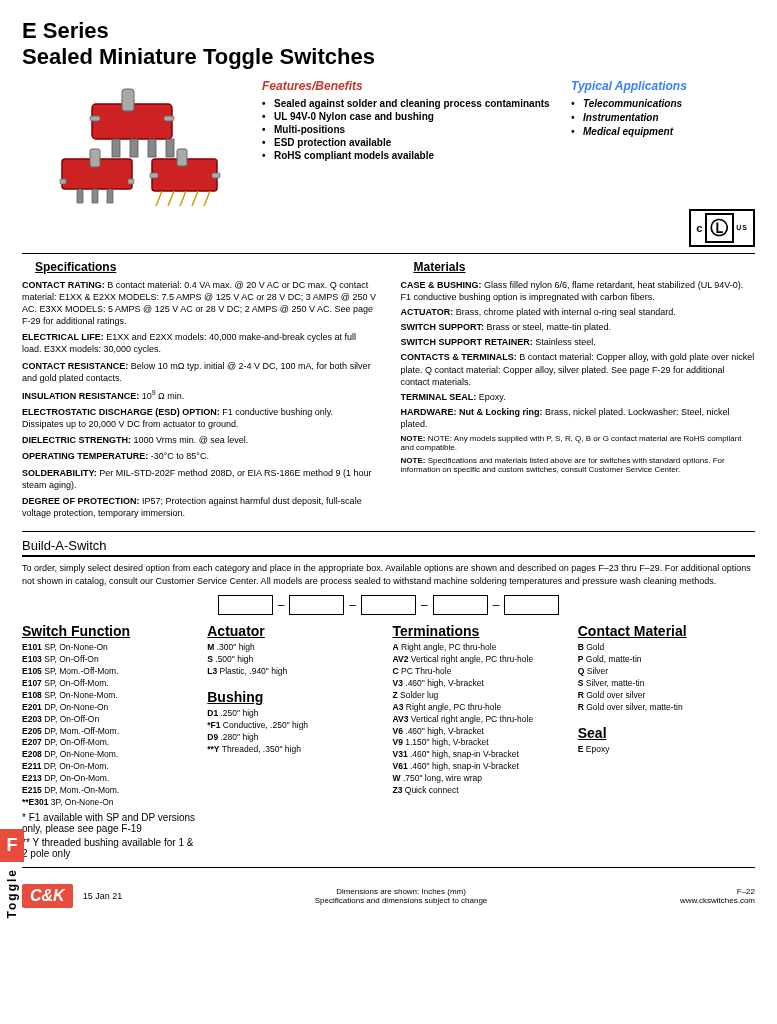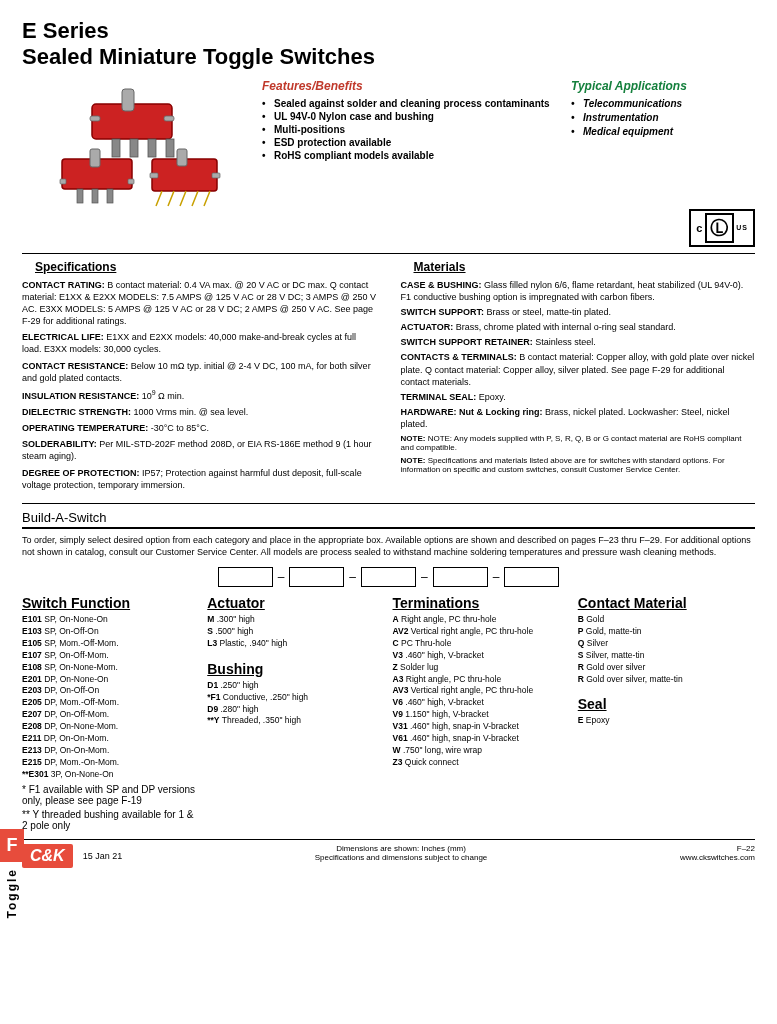--- a/index.html
+++ b/index.html
@@ -62,21 +62,21 @@
 
     .applications-section {
       width: 200px;
       flex-shrink: 0;
       padding-left: 16px;
     }
     .applications-title {
       font-weight: bold;
       font-style: italic;
       font-size: 12px;
-      color: #15803d;
+      color: #3b82f6;
       margin-bottom: 5px;
     }
     .applications-list {
       list-style: none;
     }
     .applications-list li {
       font-size: 10px;
       font-style: italic;
       font-weight: bold;
       padding-left: 12px;
@@ -213,24 +213,24 @@
     }
     .bas-code {
       font-weight: bold;
     }
 
     
     .bottom-bar {
       display: flex;
       flex-direction: row;
       justify-content: space-between;
-      align-items: flex-start;
+      align-items: center;
       margin-top: 8px;
       border-top: 1px solid #000;
-      padding-top: 4px;
+      padding-top: 16px;
     }
     .ck-logo {
       display: flex;
       align-items: center;
     }
     .ck-logo-box {
       background: #e74c3c;
       color: #fff;
       font-size: 16px;
       font-weight: bold;
@@ -354,20 +354,24 @@
       </div>
       <div class="spec-item">
         <span class="spec-label">CONTACT RESISTANCE: </span>
         <span>Below 10 mΩ typ. initial @ 2-4 V DC, 100 mA, for both silver and gold plated contacts.</span>
       </div>
       <div class="spec-item">
         <span class="spec-label">INSULATION RESISTANCE: </span>
         <span>10<sup>9</sup> Ω min.</span>
       </div>
       <div class="spec-item">
+        <span class="spec-label">ELECTROSTATIC DISCHARGE (ESD) OPTION: </span>
+        <span>F1 conductive bushing only. Dissipates up to 20,000 V DC from actuator to ground.</span>
+      </div>
+      <div class="spec-item">
         <span class="spec-label">DIELECTRIC STRENGTH: </span>
         <span>1000 Vrms min. @ sea level.</span>
       </div>
       <div class="spec-item">
         <span class="spec-label">OPERATING TEMPERATURE: </span>
         <span>-30°C to 85°C.</span>
       </div>
       <div class="spec-item">
         <span class="spec-label">SOLDERABILITY: </span>
         <span>Per MIL-STD-202F method 208D, or EIA RS-186E method 9 (1 hour steam aging).</span>
@@ -379,26 +383,26 @@
     </div>
 
     <div class="materials-col">
       <div class="section-heading">Materials</div>
 
       <div class="material-item">
         <span class="material-label">CASE &amp; BUSHING: </span>
         <span>Glass filled nylon 6/6, flame retardant, heat stabilized (UL 94V-0). F1 conductive bushing option is impregnated with carbon fibers.</span>
       </div>
       <div class="material-item">
+        <span class="material-label">ACTUATOR: </span>
+        <span>Brass, chrome plated with internal o-ring seal standard.</span>
+      </div>
+      <div class="material-item">
         <span class="material-label">SWITCH SUPPORT: </span>
         <span>Brass or steel, matte-tin plated.</span>
-      </div>
-      <div class="material-item">
-        <span class="material-label">ACTUATOR: </span>
-        <span>Brass, chrome plated with internal o-ring seal standard.</span>
       </div>
       <div class="material-item">
         <span class="material-label">SWITCH SUPPORT RETAINER: </span>
         <span>Stainless steel.</span>
       </div>
       <div class="material-item">
         <span class="material-label">CONTACTS &amp; TERMINALS: </span>
         <span>B contact material: Copper alloy, with gold plate over nickel plate. Q contact material: Copper alloy, silver plated. See page F-29 for additional contact materials.</span>
       </div>
       <div class="material-item">

